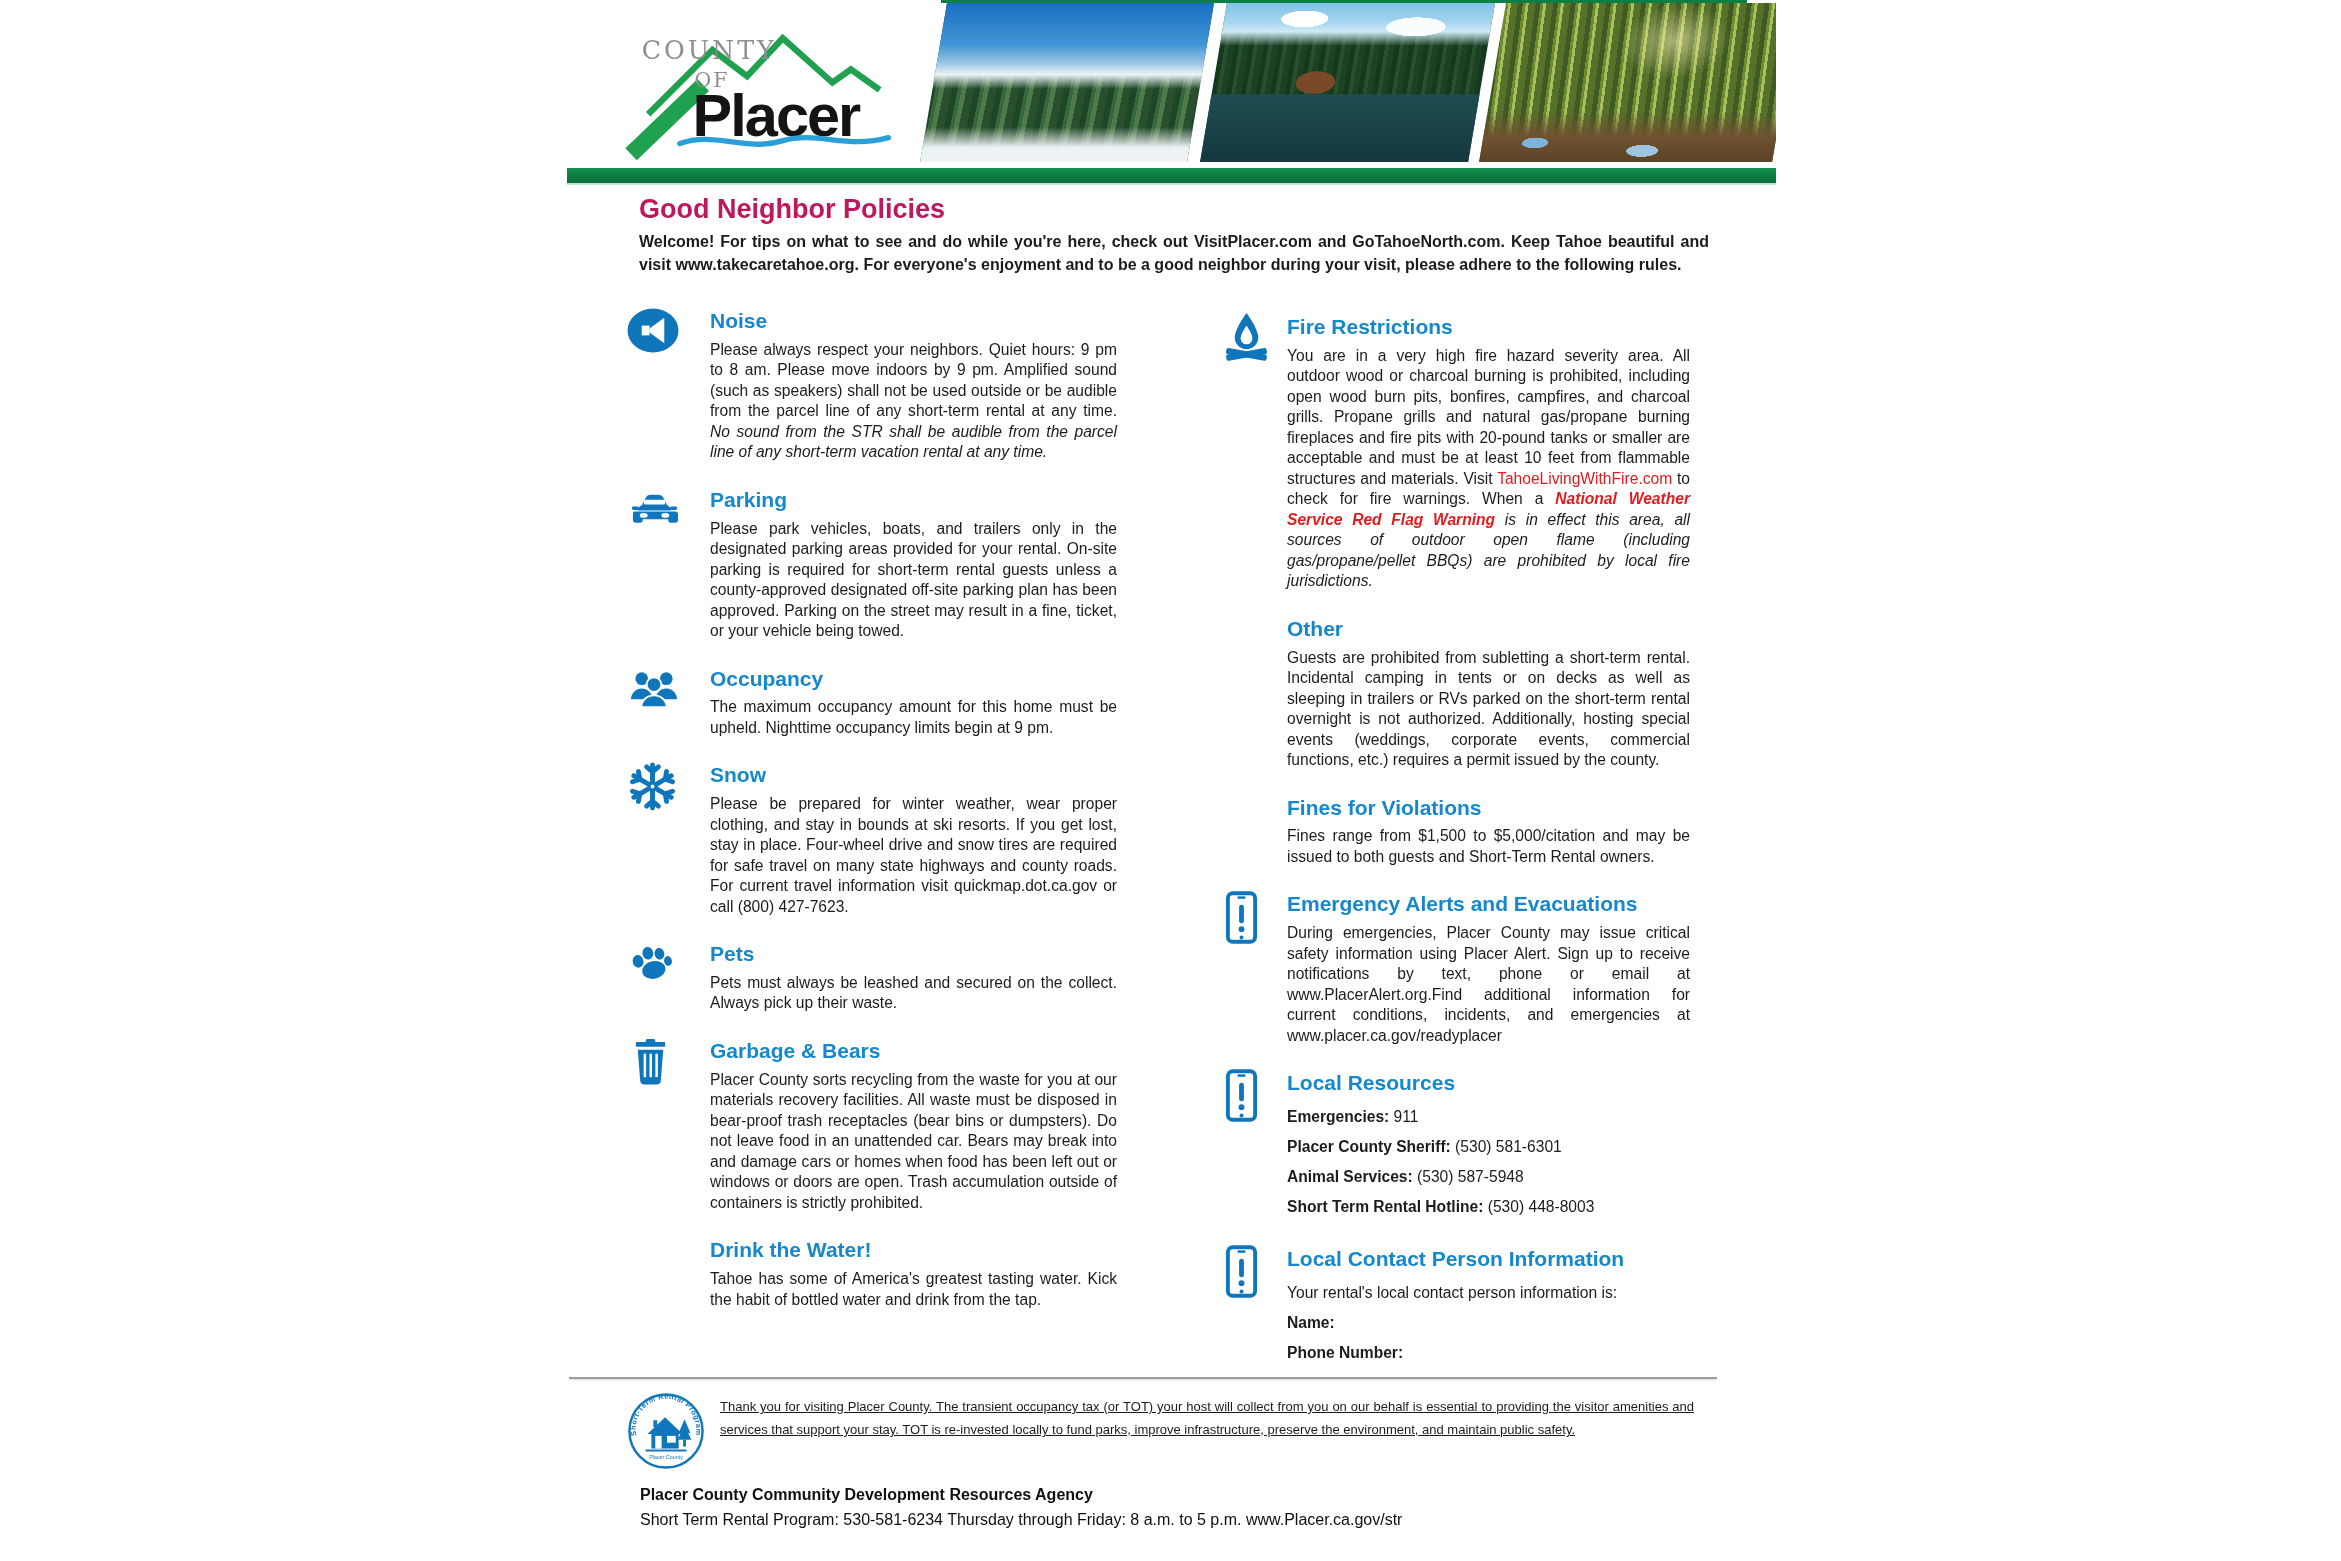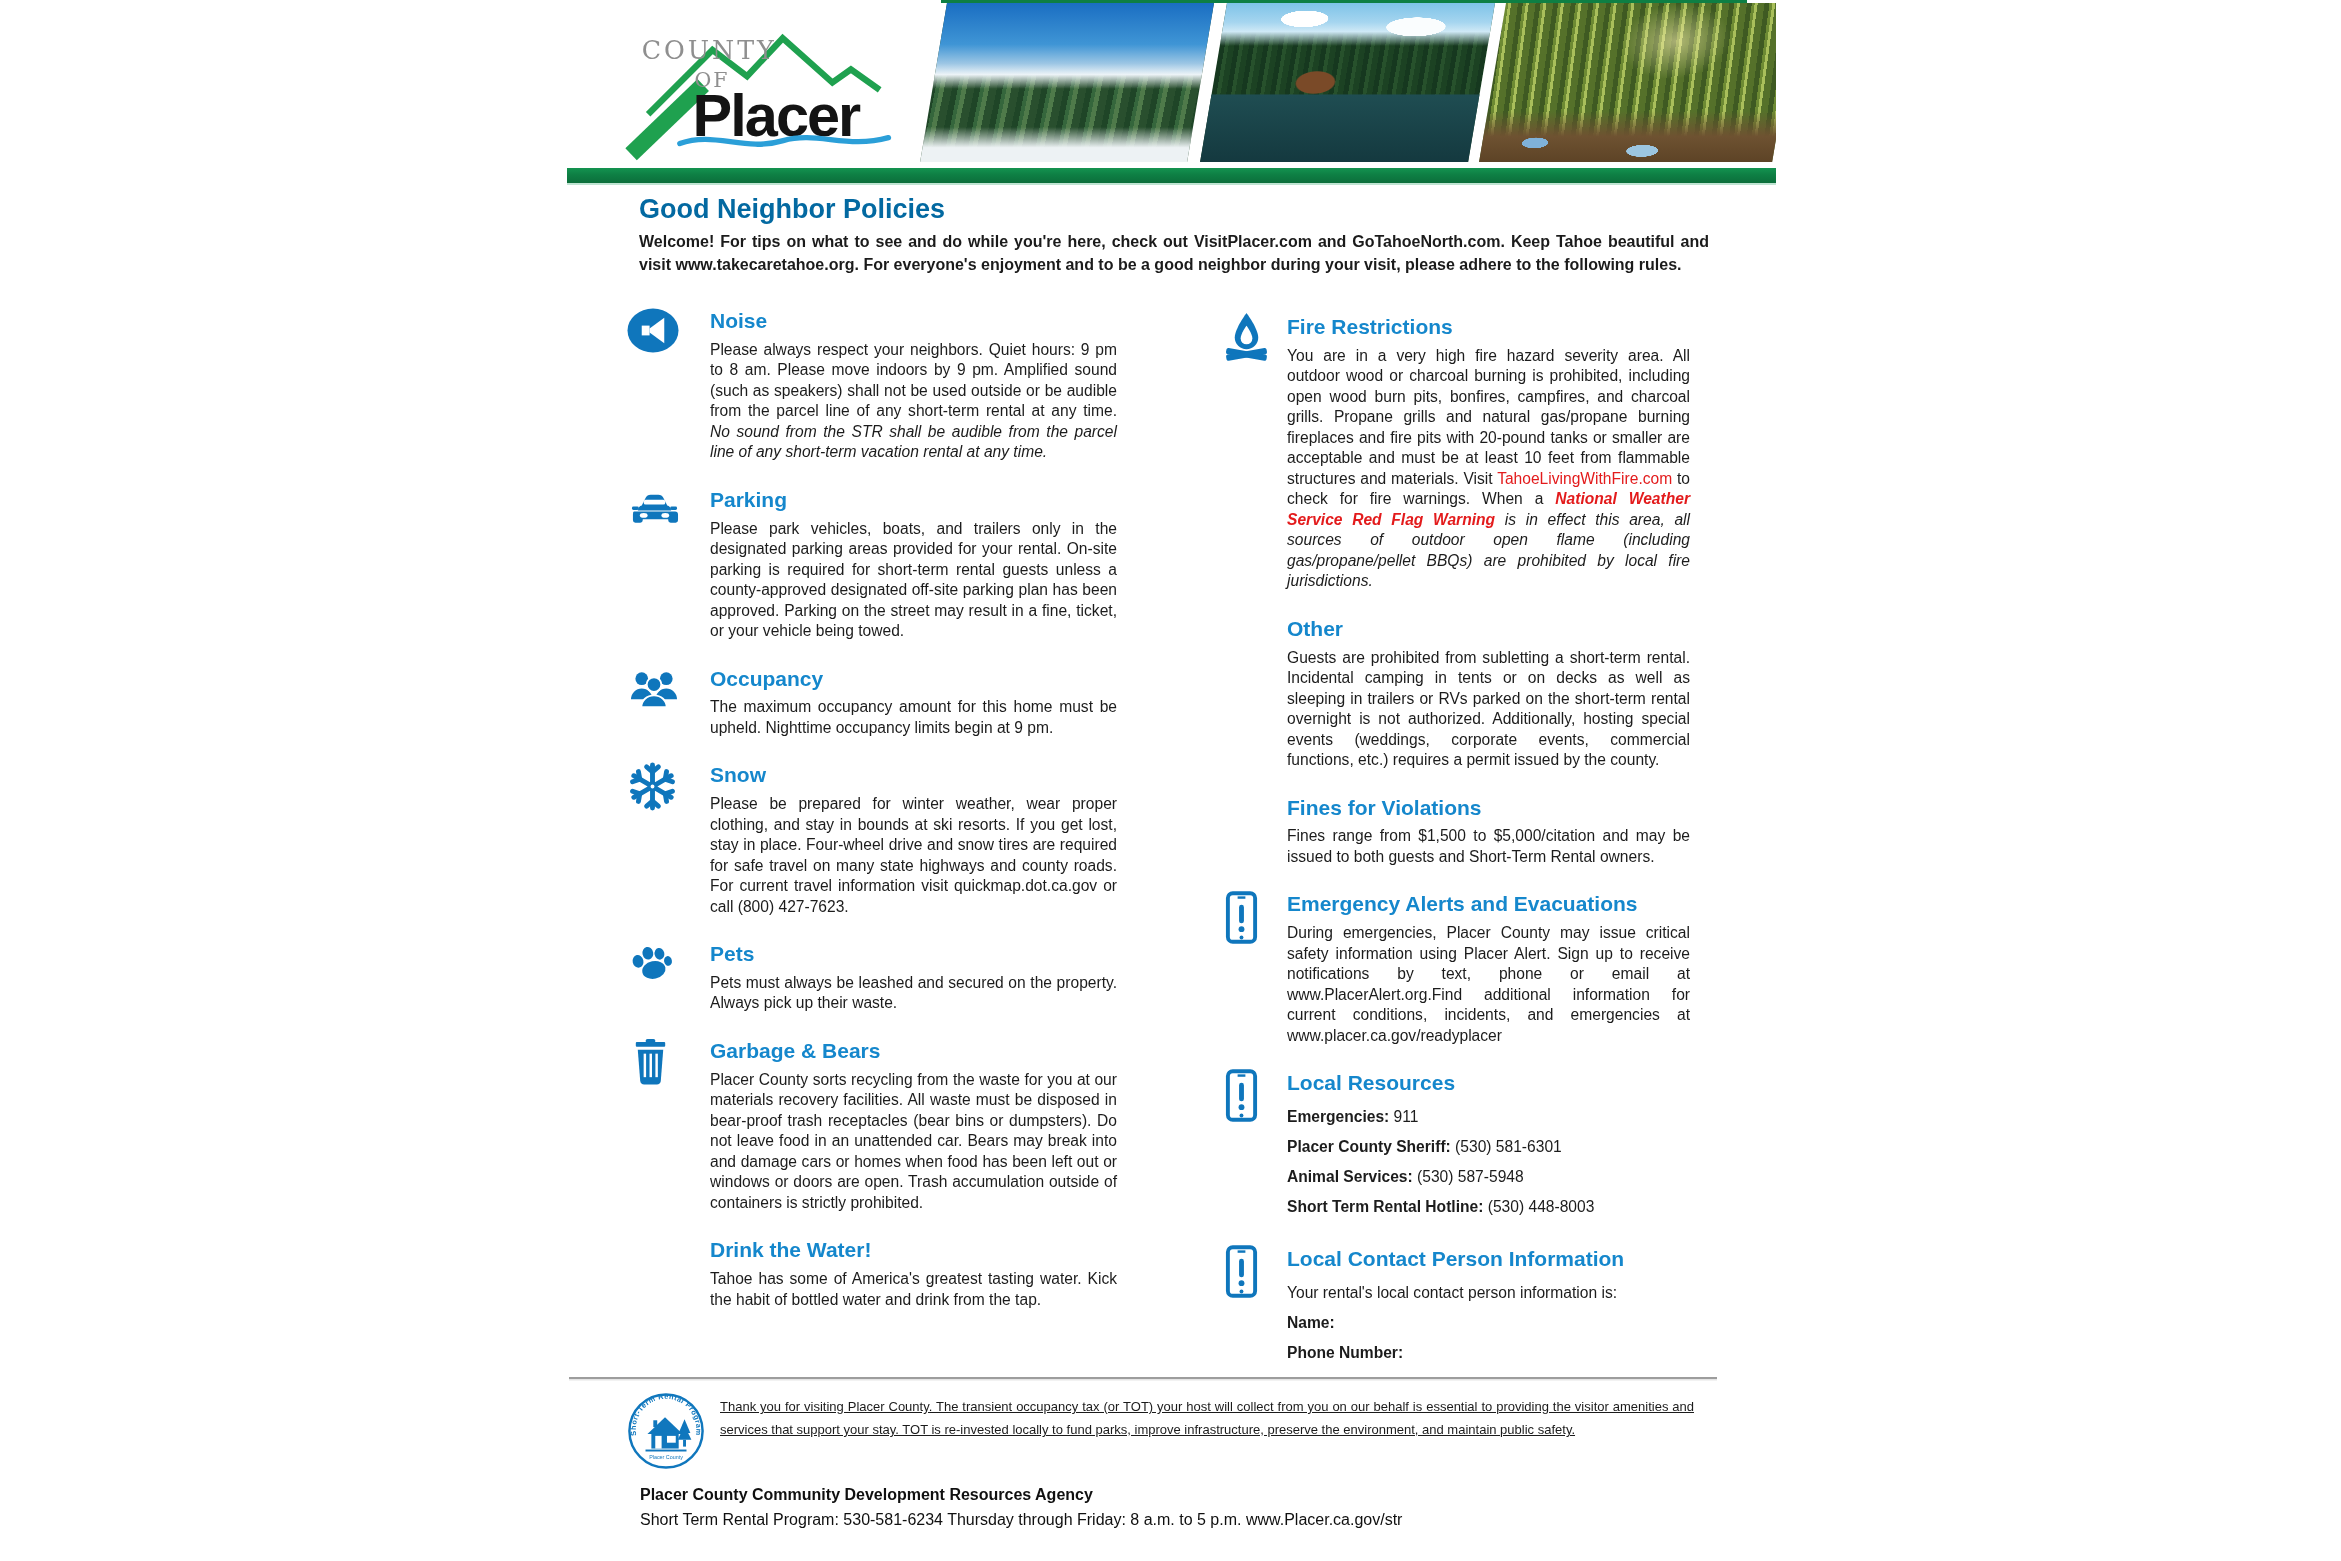--- a/index.html
+++ b/index.html
@@ -27,21 +27,21 @@
       radial-gradient(21.5px 8.8px at 18% 88%,#7fb2d9 60%,rgba(127,178,217,0) 62%),
       radial-gradient(26px 9.8px at 55% 93%,#9cc6e0 60%,rgba(156,198,224,0) 62%),
       linear-gradient(0deg,#5d4326 0%,#6e5231 16%,rgba(110,82,49,0) 32%),
       radial-gradient(78px 54px at 60% 24%,rgba(255,244,180,0.55),rgba(255,244,180,0) 70%),
       repeating-linear-gradient(88deg,#3f5a22 0 4.9px,#6d8a33 4.9px 7.8px,#a9bf5b 7.8px 10.7px,#55712a 10.7px 17.6px);}
   .green-bar{position:absolute;left:0;top:168px;width:1209px;height:15px;
       background:linear-gradient(180deg,#149350 0%,#0e7f44 45%,#0c6e3b 100%);
       border-bottom:2px solid #bfe4d2;}
 
   
-  .title{position:absolute;left:72px;top:194px;font-size:27px;font-weight:bold;color:#0369a1;}
+  .title{position:absolute;left:72px;top:194px;font-size:27px;font-weight:bold;color:#be185d;}
   .intro{position:absolute;left:72px;top:230px;width:1070px;font-size:16px;line-height:23px;
          color:#1b1b1b;text-align:justify;font-weight:bold;}
 
   
   .col{position:absolute;top:309px;}
   .col-left{left:60px;width:490px;}
   .col-right{left:657px;width:466px;margin-top:6px;}
   .section{display:flex;margin-bottom:25px;}
   .icon-col{flex:none;}
   .col-left .icon-col{width:83px;}
@@ -184,21 +184,21 @@
                 <ellipse cx="52" cy="64" rx="24" ry="18"></ellipse>
                 <ellipse cx="24" cy="40" rx="11" ry="13"></ellipse>
                 <ellipse cx="47" cy="28" rx="11" ry="13"></ellipse>
                 <ellipse cx="70" cy="34" rx="10" ry="12"></ellipse>
                 <ellipse cx="84" cy="52" rx="8" ry="10"></ellipse>
               </g>
             </svg>
           </div>
           <div class="content">
             <h3 class="heading">Pets</h3>
-            <p class="body"><span>Pets must always be leashed and secured on the property. Always pick up their waste.</span></p>
+            <p class="body"><span>Pets must always be leashed and secured on the collect. Always pick up their waste.</span></p>
           </div>
         </div>
         <div class="section">
           <div class="icon-col">
             <svg width="47" height="51" viewBox="0 0 96 104">
               <g fill="#0f76bc">
                 <rect x="38" y="6" width="20" height="8" rx="4"></rect>
                 <rect x="18" y="12" width="60" height="10" rx="2"></rect>
                 <path d="M22 28 h52 l-5 64 q-1 7 -8 7 h-26 q-7 0 -8 -7 z"></path>
               </g>

